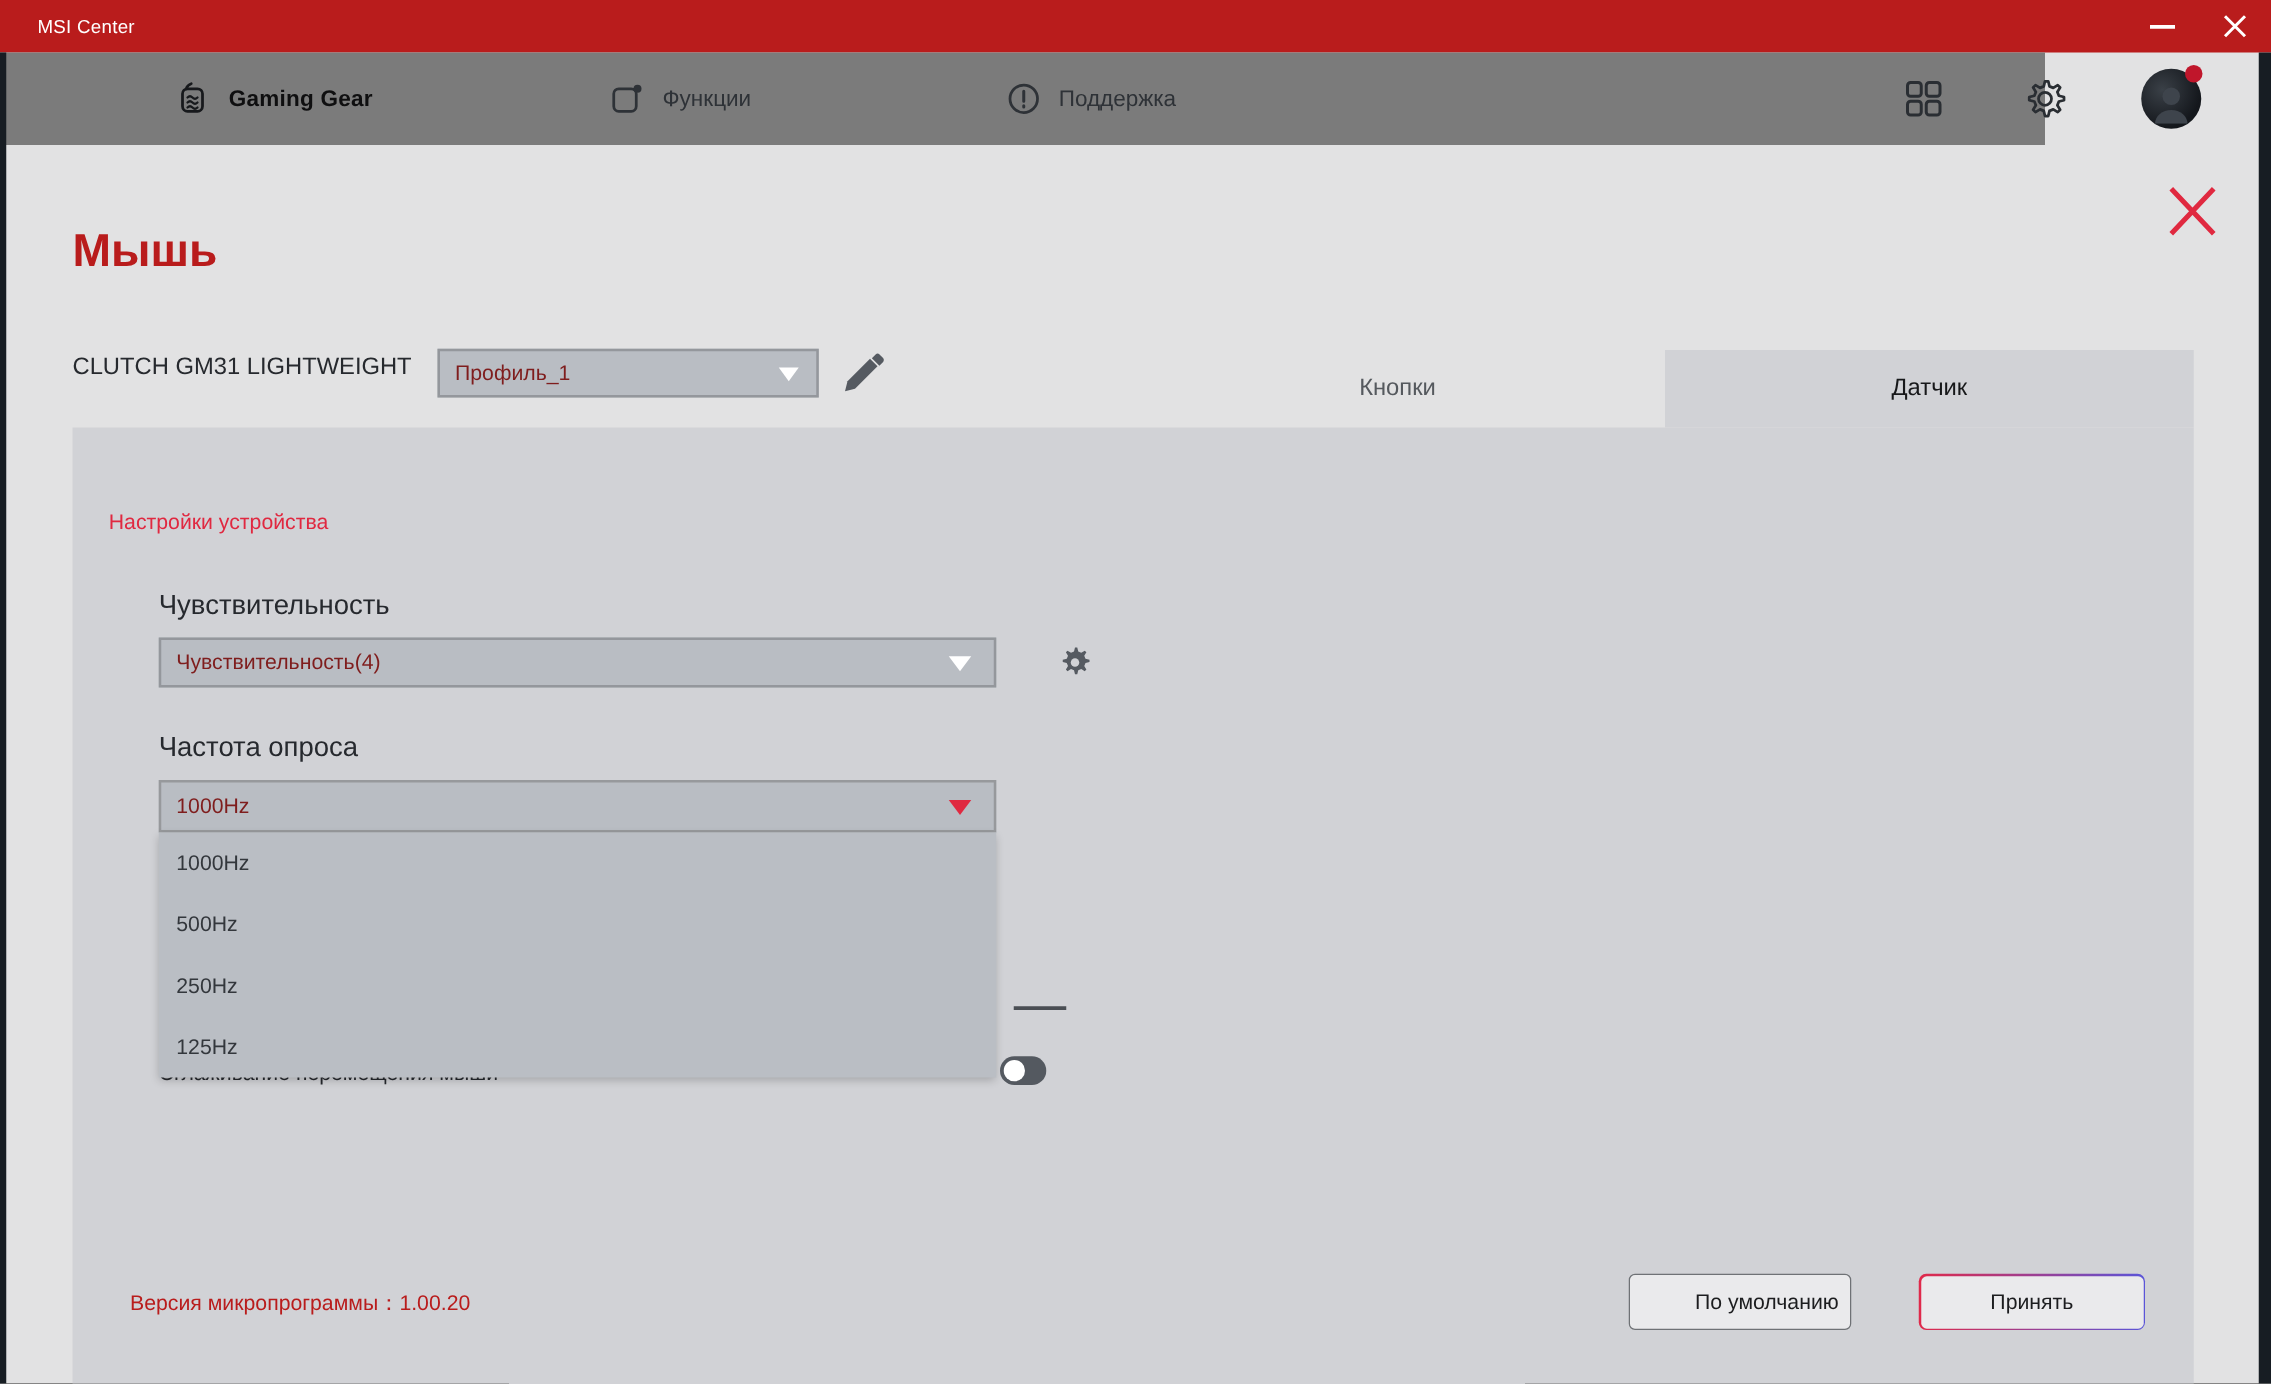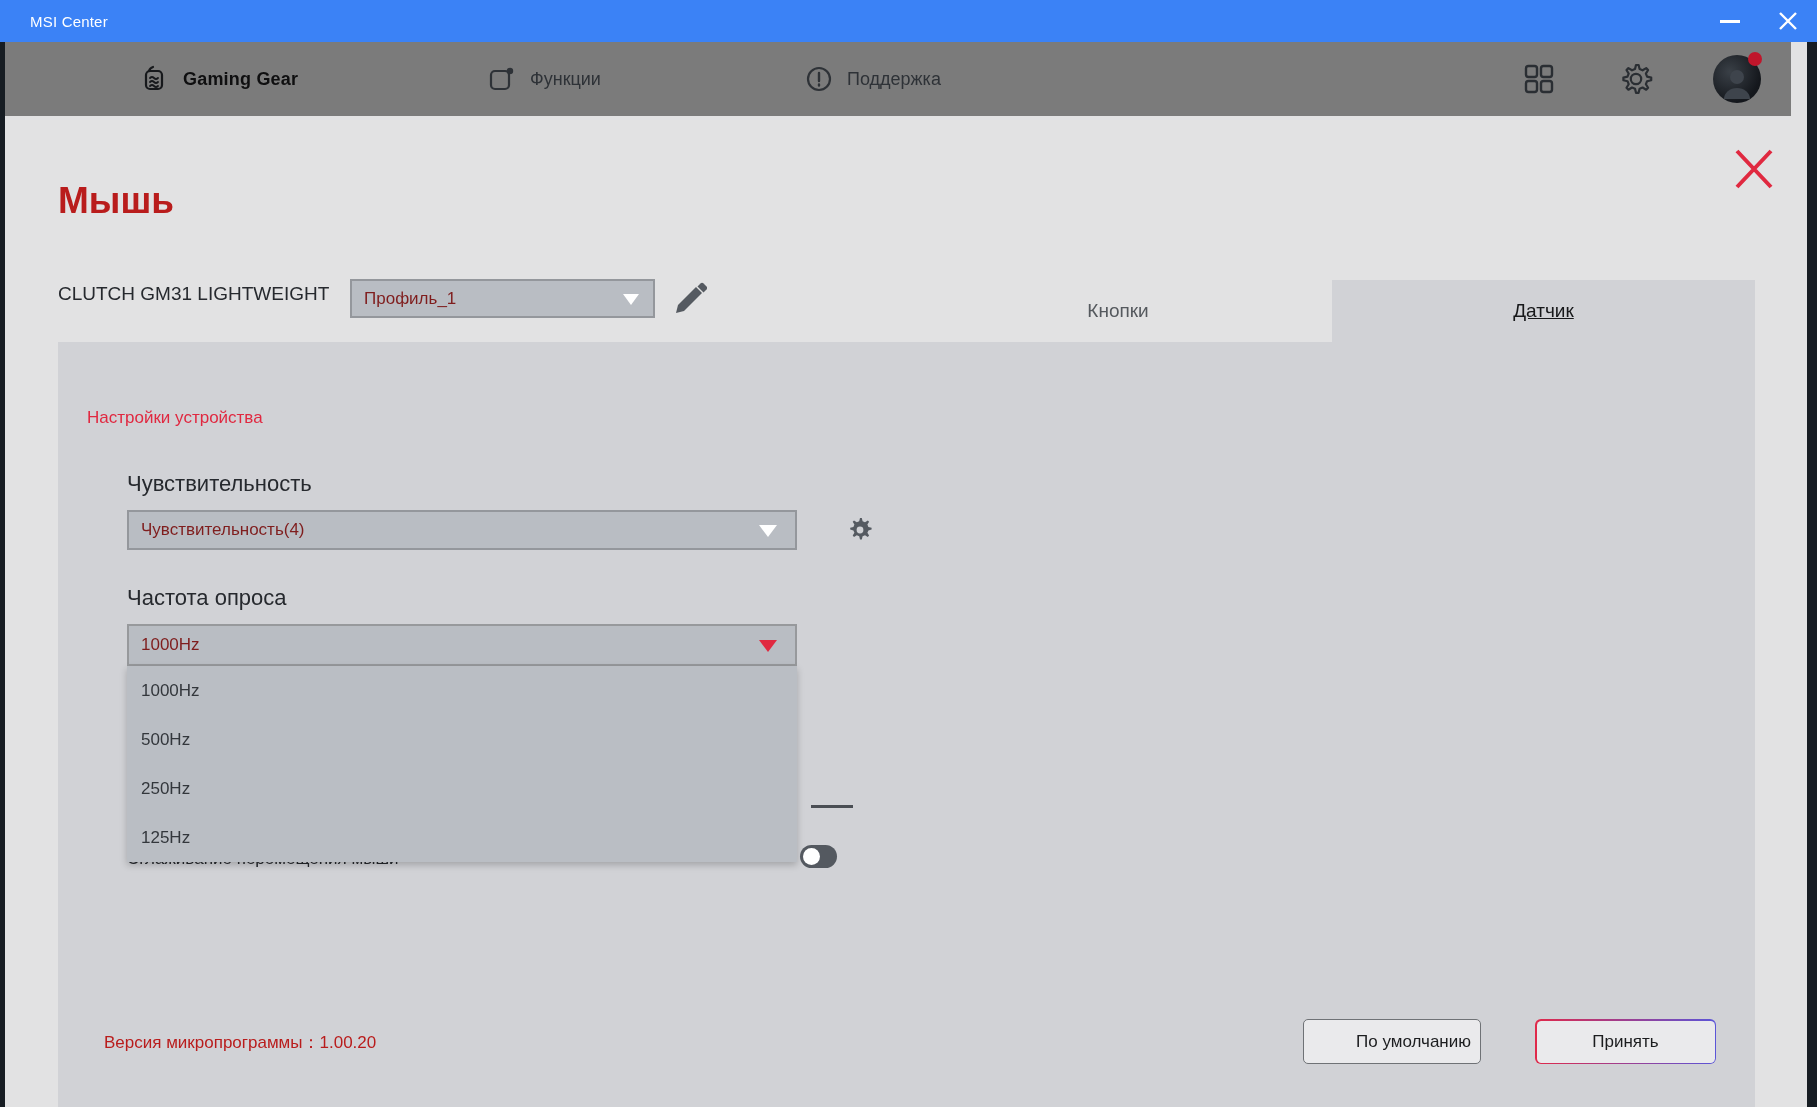--- a/index.html
+++ b/index.html
@@ -1,27 +1,27 @@
 <!DOCTYPE html>
 <html><head>
 <meta charset="utf-8">
 <style>
   html,body{margin:0;padding:0;background:#000;}
   *{box-sizing:border-box;font-family:"Liberation Sans",sans-serif;}
   .app{position:relative;width:1817px;height:1107px;background:#e2e2e3;overflow:hidden;}
 
   
-  .titlebar{position:absolute;left:0;top:0;width:1817px;height:42px;background:#3b82f6;display:flex;align-items:center;}
+  .titlebar{position:absolute;left:0;top:0;width:1817px;height:42px;background:#b91c1c;display:flex;align-items:center;}
   .titlebar-title{color:#fff;font-size:15px;margin-left:30px;letter-spacing:.2px;}
   .titlebar-controls{position:absolute;right:0;top:0;height:42px;display:flex;align-items:center;}
   .tb-btn{width:58px;height:42px;display:flex;align-items:center;justify-content:center;cursor:pointer;}
   .min-bar{display:block;width:20px;height:3px;background:#fff;}
 
   
-  .navbar{position:absolute;left:0;top:42px;width:1791px;height:74px;background:#7b7b7b;}
+  .navbar{position:absolute;left:0;top:42px;width:1636px;height:74px;background:#7b7b7b;}
   .nav-item{position:absolute;top:0;height:74px;display:flex;align-items:center;gap:13px;cursor:pointer;}
   .nav-item svg{display:block;}
   .nav-label{font-size:18px;color:#2e3237;}
   .nav-label.active{color:#0f0f10;font-weight:700;letter-spacing:.2px;}
   .nav-icon-btn{position:absolute;top:0;height:74px;display:flex;align-items:center;cursor:pointer;}
   .avatar{position:relative;width:48px;height:48px;border-radius:50%;background:radial-gradient(circle at 35% 35%,#3a4047,#14171c 70%);overflow:visible;}
   .avatar svg{position:absolute;left:8px;top:10px;}
   .avatar-dot{position:absolute;right:-1px;top:-3px;width:14px;height:14px;border-radius:50%;background:#c0162b;}
 
   
@@ -38,21 +38,21 @@
   .dd-text{font-size:17px;color:#7f1d1d;margin-left:12px;white-space:nowrap;}
   .tri{position:absolute;width:0;height:0;border-left:9px solid transparent;border-right:9px solid transparent;}
   .tri-white{border-top:12px solid #fff;}
   .tri-red{border-top:12px solid #e02940;}
   .dd-profile .tri{right:14px;top:13px;border-left-width:8px;border-right-width:8px;border-top-width:11px;}
   .pencil-btn{position:absolute;left:671px;top:280px;width:36px;height:36px;cursor:pointer;}
 
   
   .tab{position:absolute;top:280px;height:62px;display:flex;align-items:center;justify-content:center;font-size:19px;cursor:pointer;}
   .tab-buttons{left:904px;width:428px;color:#55595e;}
-  .tab-sensor{left:1332px;width:423px;background:#d1d2d6;color:#17181a;text-decoration:underline;}
+  .tab-sensor{left:1332px;width:423px;background:#d1d2d6;color:#17181a;}
 
   
   .panel{position:absolute;left:58px;top:342px;width:1697px;height:765px;background:#d1d2d6;}
   .section-title{position:absolute;left:29px;top:66px;font-size:17px;color:#e02840;}
   .field-label{position:absolute;font-size:22px;color:#26292e;}
   .lbl-sens{left:69px;top:129px;}
   .lbl-poll{left:69px;top:243px;}
   .dd-sens{left:69px;top:168px;width:670px;height:40px;}
   .dd-sens .tri{right:18px;top:13px;}
   .dd-poll{left:69px;top:282px;width:670px;height:42px;border-color:#97999c;}

